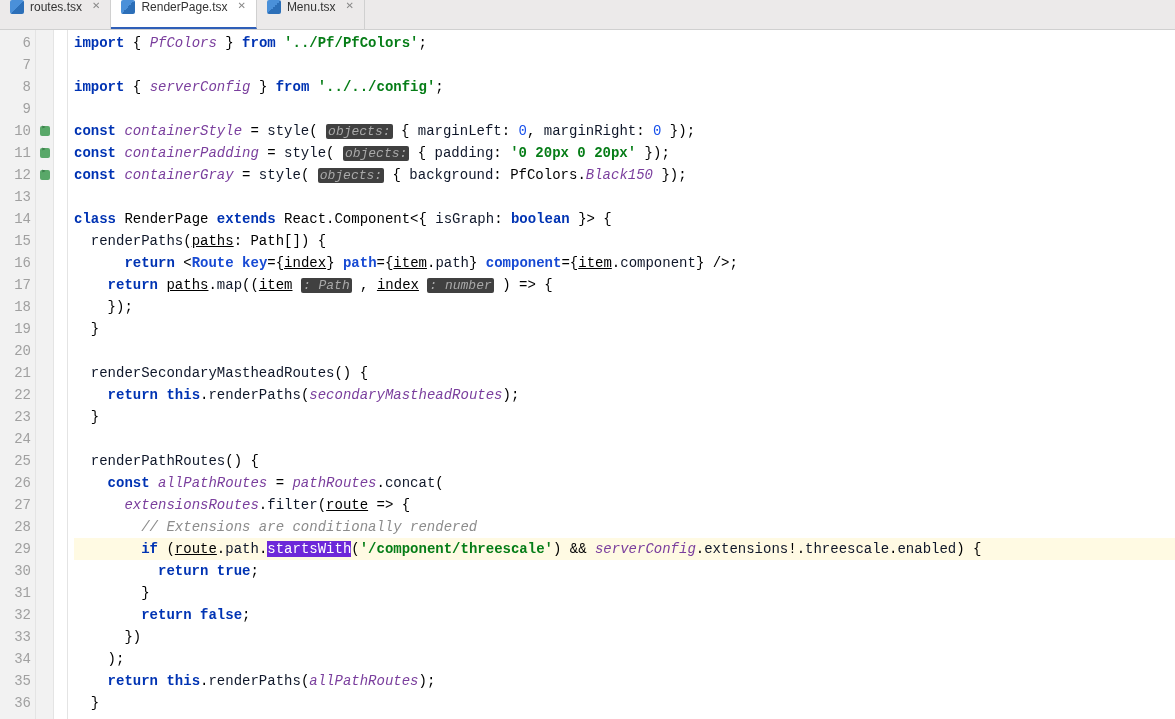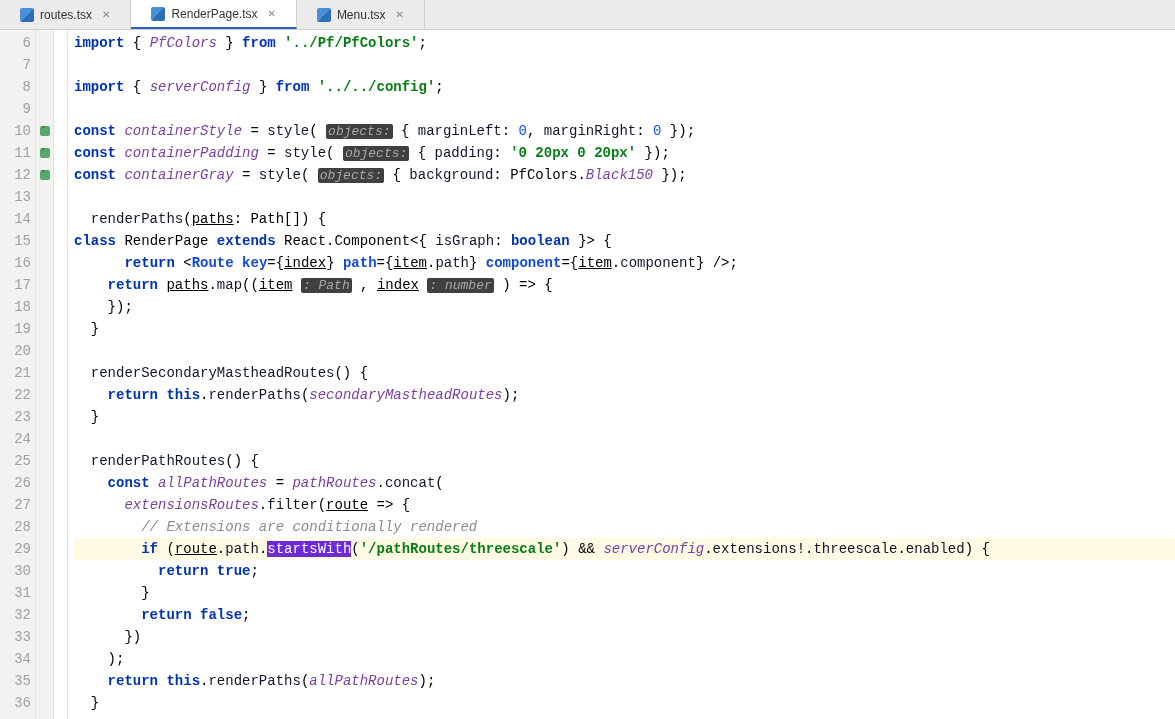--- a/index.html
+++ b/index.html
@@ -1,18 +1,18 @@
 <!DOCTYPE html>
 <html><head>
 <meta charset="utf-8">
 <style>
 *{margin:0;padding:0;box-sizing:border-box}
 body{font-family:Menlo,Monaco,'Courier New',monospace;font-size:14px;background:#fff;width:1175px;height:719px;overflow:hidden;color:#000}
 .tabs{display:flex;background:#eceaea;height:30px;border-bottom:1px solid #d0d0d0}
-.tab{display:flex;align-items:center;padding:0 20px;border-right:1px solid #d0d0d0;cursor:pointer;gap:6px;font-family:Arial,sans-serif;font-size:12px;color:#333}
+.tab{display:flex;padding:0 10px;border-right:1px solid #d0d0d0;cursor:pointer;gap:6px;font-family:Arial,sans-serif;font-size:12px;color:#333}
 .tab.active{background:#fff;border-bottom:2px solid #2f5fb8;border-top:0}
 .tabicon{width:14px;height:14px;border-radius:2px;background:linear-gradient(135deg,#4a90d9 50%,#2c6fb8 50%);display:inline-block;position:relative}
 .tabicon::after{content:'';position:absolute;font-size:7px;color:#fff}
 .close-x{color:#888;font-size:10px;margin-left:4px}
 .code{display:flex;height:calc(100% - 30px);overflow:auto}
 .gutter{background:#f2f2f2;text-align:right;color:#a0a0a0;padding:2px 4px 0 0;user-select:none;min-width:36px;border-right:1px solid #e4e4e4}
 .mark-col{background:#f2f2f2;width:18px;border-right:1px solid #e4e4e4;padding-top:2px}
 .fold-col{background:#fff;width:14px;position:relative;border-right:1px solid #e4e4e4}
 .ln{height:22px;line-height:22px}
 .mk{height:22px;display:flex;align-items:center;justify-content:center}
@@ -132,36 +132,36 @@
   <div class="fold-col"></div>
   <div class="code-body" id="body">
     <div class="row"><span class="kw">import</span> <span>{</span> <span class="id">PfColors</span> <span>}</span> <span class="kw">from</span> <span class="strb">'../Pf/PfColors'</span><span>;</span></div>
     <div class="row"></div>
     <div class="row"><span class="kw">import</span> <span>{</span> <span class="id">serverConfig</span> <span>}</span> <span class="kw">from</span> <span class="strb">'../../config'</span><span>;</span></div>
     <div class="row"></div>
     <div class="row"><span class="kw">const</span> <span class="id">containerStyle</span> <span>=</span> <span class="fn">style</span>( <span class="hint">objects:</span> { <span class="fn">marginLeft</span>: <span class="num">0</span>, <span class="fn">marginRight</span>: <span class="num">0</span> });</div>
     <div class="row"><span class="kw">const</span> <span class="id">containerPadding</span> <span>=</span> <span class="fn">style</span>( <span class="hint">objects:</span> { <span class="fn">padding</span>: <span class="strb">'0 20px 0 20px'</span> });</div>
     <div class="row"><span class="kw">const</span> <span class="id">containerGray</span> <span>=</span> <span class="fn">style</span>( <span class="hint">objects:</span> { <span class="fn">background</span>: <span>PfColors</span>.<span class="id">Black150</span> });</div>
     <div class="row"></div>
+    <div class="row"><span class="kw">class</span> <span>RenderPage</span> <span class="kw">extends</span> <span>React.Component</span>&lt;{ <span class="fn">isGraph</span>: <span class="ty">boolean</span> }&gt; {</div>
     <div class="row">  <span class="fn">renderPaths</span>(<span class="und">paths</span>: <span>Path[]</span>) {</div>
-    <div class="row"><span class="kw">class</span> <span>RenderPage</span> <span class="kw">extends</span> <span>React.Component</span>&lt;{ <span class="fn">isGraph</span>: <span class="ty">boolean</span> }&gt; {</div>
     <div class="row">      <span class="kw">return</span> &lt;<span class="at">Route</span> <span class="at">key</span>={<span class="und">index</span>} <span class="at">path</span>={<span class="und">item</span>.<span class="fn">path</span>} <span class="at">component</span>={<span class="und">item</span>.<span class="fn">component</span>} /&gt;;</div>
     <div class="row">    <span class="kw">return</span> <span class="und">paths</span>.<span class="fn">map</span>((<span class="und">item</span> <span class="hint">: Path</span> , <span class="und">index</span> <span class="hint">: number</span> ) =&gt; {</div>
     <div class="row">    });</div>
     <div class="row">  }</div>
     <div class="row"></div>
     <div class="row">  <span class="fn">renderSecondaryMastheadRoutes</span>() {</div>
     <div class="row">    <span class="kw">return</span> <span class="kw">this</span>.<span class="fn">renderPaths</span>(<span class="id">secondaryMastheadRoutes</span>);</div>
     <div class="row">  }</div>
     <div class="row"></div>
     <div class="row">  <span class="fn">renderPathRoutes</span>() {</div>
     <div class="row">    <span class="kw">const</span> <span class="id">allPathRoutes</span> <span>=</span> <span class="id">pathRoutes</span>.<span class="fn">concat</span>(</div>
     <div class="row">      <span class="id">extensionsRoutes</span>.<span class="fn">filter</span>(<span class="und">route</span> =&gt; {</div>
     <div class="row">        <span class="com">// Extensions are conditionally rendered</span></div>
-    <div class="row hl">        <span class="kw">if</span> (<span class="und">route</span>.<span class="fn">path</span>.<span class="sel">startsWith</span>(<span class="strb">'/pathRoutes/threescale'</span>) <span>&amp;&amp;</span> <span class="id">serverConfig</span>.<span class="fn">extensions</span><span>!</span>.<span class="fn">threescale</span>.<span class="fn">enabled</span>) {</div>
+    <div class="row hl">        <span class="kw">if</span> (<span class="und">route</span>.<span class="fn">path</span>.<span class="sel">startsWith</span>(<span class="strb">'/component/threescale'</span>) <span>&amp;&amp;</span> <span class="id">serverConfig</span>.<span class="fn">extensions</span><span>!</span>.<span class="fn">threescale</span>.<span class="fn">enabled</span>) {</div>
     <div class="row">          <span class="kw">return</span> <span class="kw">true</span>;</div>
     <div class="row">        }</div>
     <div class="row">        <span class="kw">return</span> <span class="kw">false</span>;</div>
     <div class="row">      })</div>
     <div class="row">    );</div>
     <div class="row">    <span class="kw">return</span> <span class="kw">this</span>.<span class="fn">renderPaths</span>(<span class="id">allPathRoutes</span>);</div>
     <div class="row">  }</div>
     <div class="row"></div>
   </div>
 </div>

